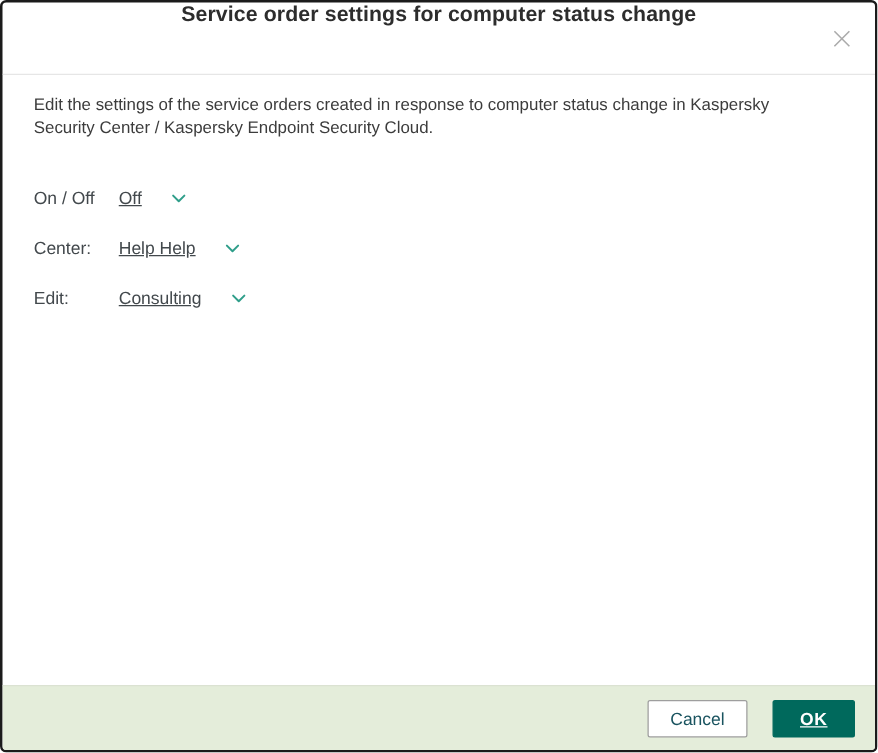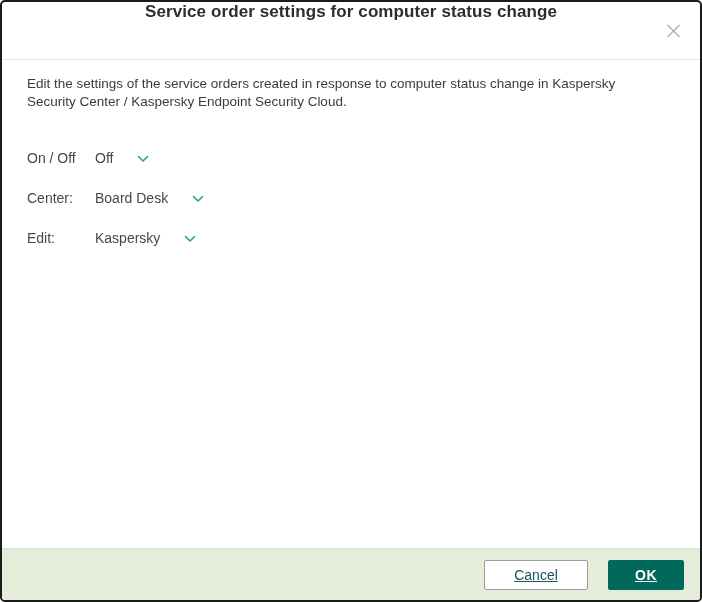--- a/index.html
+++ b/index.html
@@ -71,20 +71,21 @@
   }
   .label {
     width: 68px;
     flex: none;
   }
   .dropdown {
     display: flex;
     align-items: center;
     gap: 24px;
     cursor: pointer;
+    text-decoration: underline;
   }
   .dropdown .chev { display: block; margin-top: 2px; }
 
   
   .footer {
     position: absolute;
     left: 0; right: 0; bottom: 0;
     height: 52px;
     background: #e4edda;
     border-top: 1px solid #dbe2d2;
@@ -95,28 +96,27 @@
     padding-right: 16px;
   }
   .btn {
     height: 30px;
     font-size: 14px;
     font-family: "Liberation Sans", sans-serif;
     border-radius: 2px;
     cursor: pointer;
   }
   .btn-cancel {
-    width: 104px;
+    width: 80px;
     background: #ffffff;
     border: 1px solid #9e9e9e;
     color: #19535f;
-    text-decoration: underline;
   }
   .btn-ok {
-    width: 76px;
+    width: 66px;
     background: #00695c;
     border: 1px solid #00695c;
     color: #ffffff;
     font-weight: bold;
     letter-spacing: 0.5px;
     text-decoration: underline;
   }
 </style>
 </head>
 <body>
@@ -144,32 +144,32 @@
           <span>Off</span>
           <svg class="chev" width="12" height="8" viewBox="0 0 12 8">
             <polyline points="1.5,1.5 6,6 10.5,1.5" fill="none" stroke="#2f9e8a" stroke-width="1.6" stroke-linecap="round" stroke-linejoin="round"></polyline>
           </svg>
         </div>
       </div>
 
       <div class="row">
         <span class="label">Center:</span>
         <div class="dropdown">
-          <span>Board Desk</span>
+          <span>Help Help</span>
           <svg class="chev" width="12" height="8" viewBox="0 0 12 8">
             <polyline points="1.5,1.5 6,6 10.5,1.5" fill="none" stroke="#2f9e8a" stroke-width="1.6" stroke-linecap="round" stroke-linejoin="round"></polyline>
           </svg>
         </div>
       </div>
 
 
       <div class="row">
         <span class="label">Edit:</span>
         <div class="dropdown">
-          <span>Kaspersky</span>
+          <span>Consulting</span>
           <svg class="chev" width="12" height="8" viewBox="0 0 12 8">
             <polyline points="1.5,1.5 6,6 10.5,1.5" fill="none" stroke="#2f9e8a" stroke-width="1.6" stroke-linecap="round" stroke-linejoin="round"></polyline>
           </svg>
         </div>
       </div>
 
     </div>
   </div>
 
   <div class="footer">

